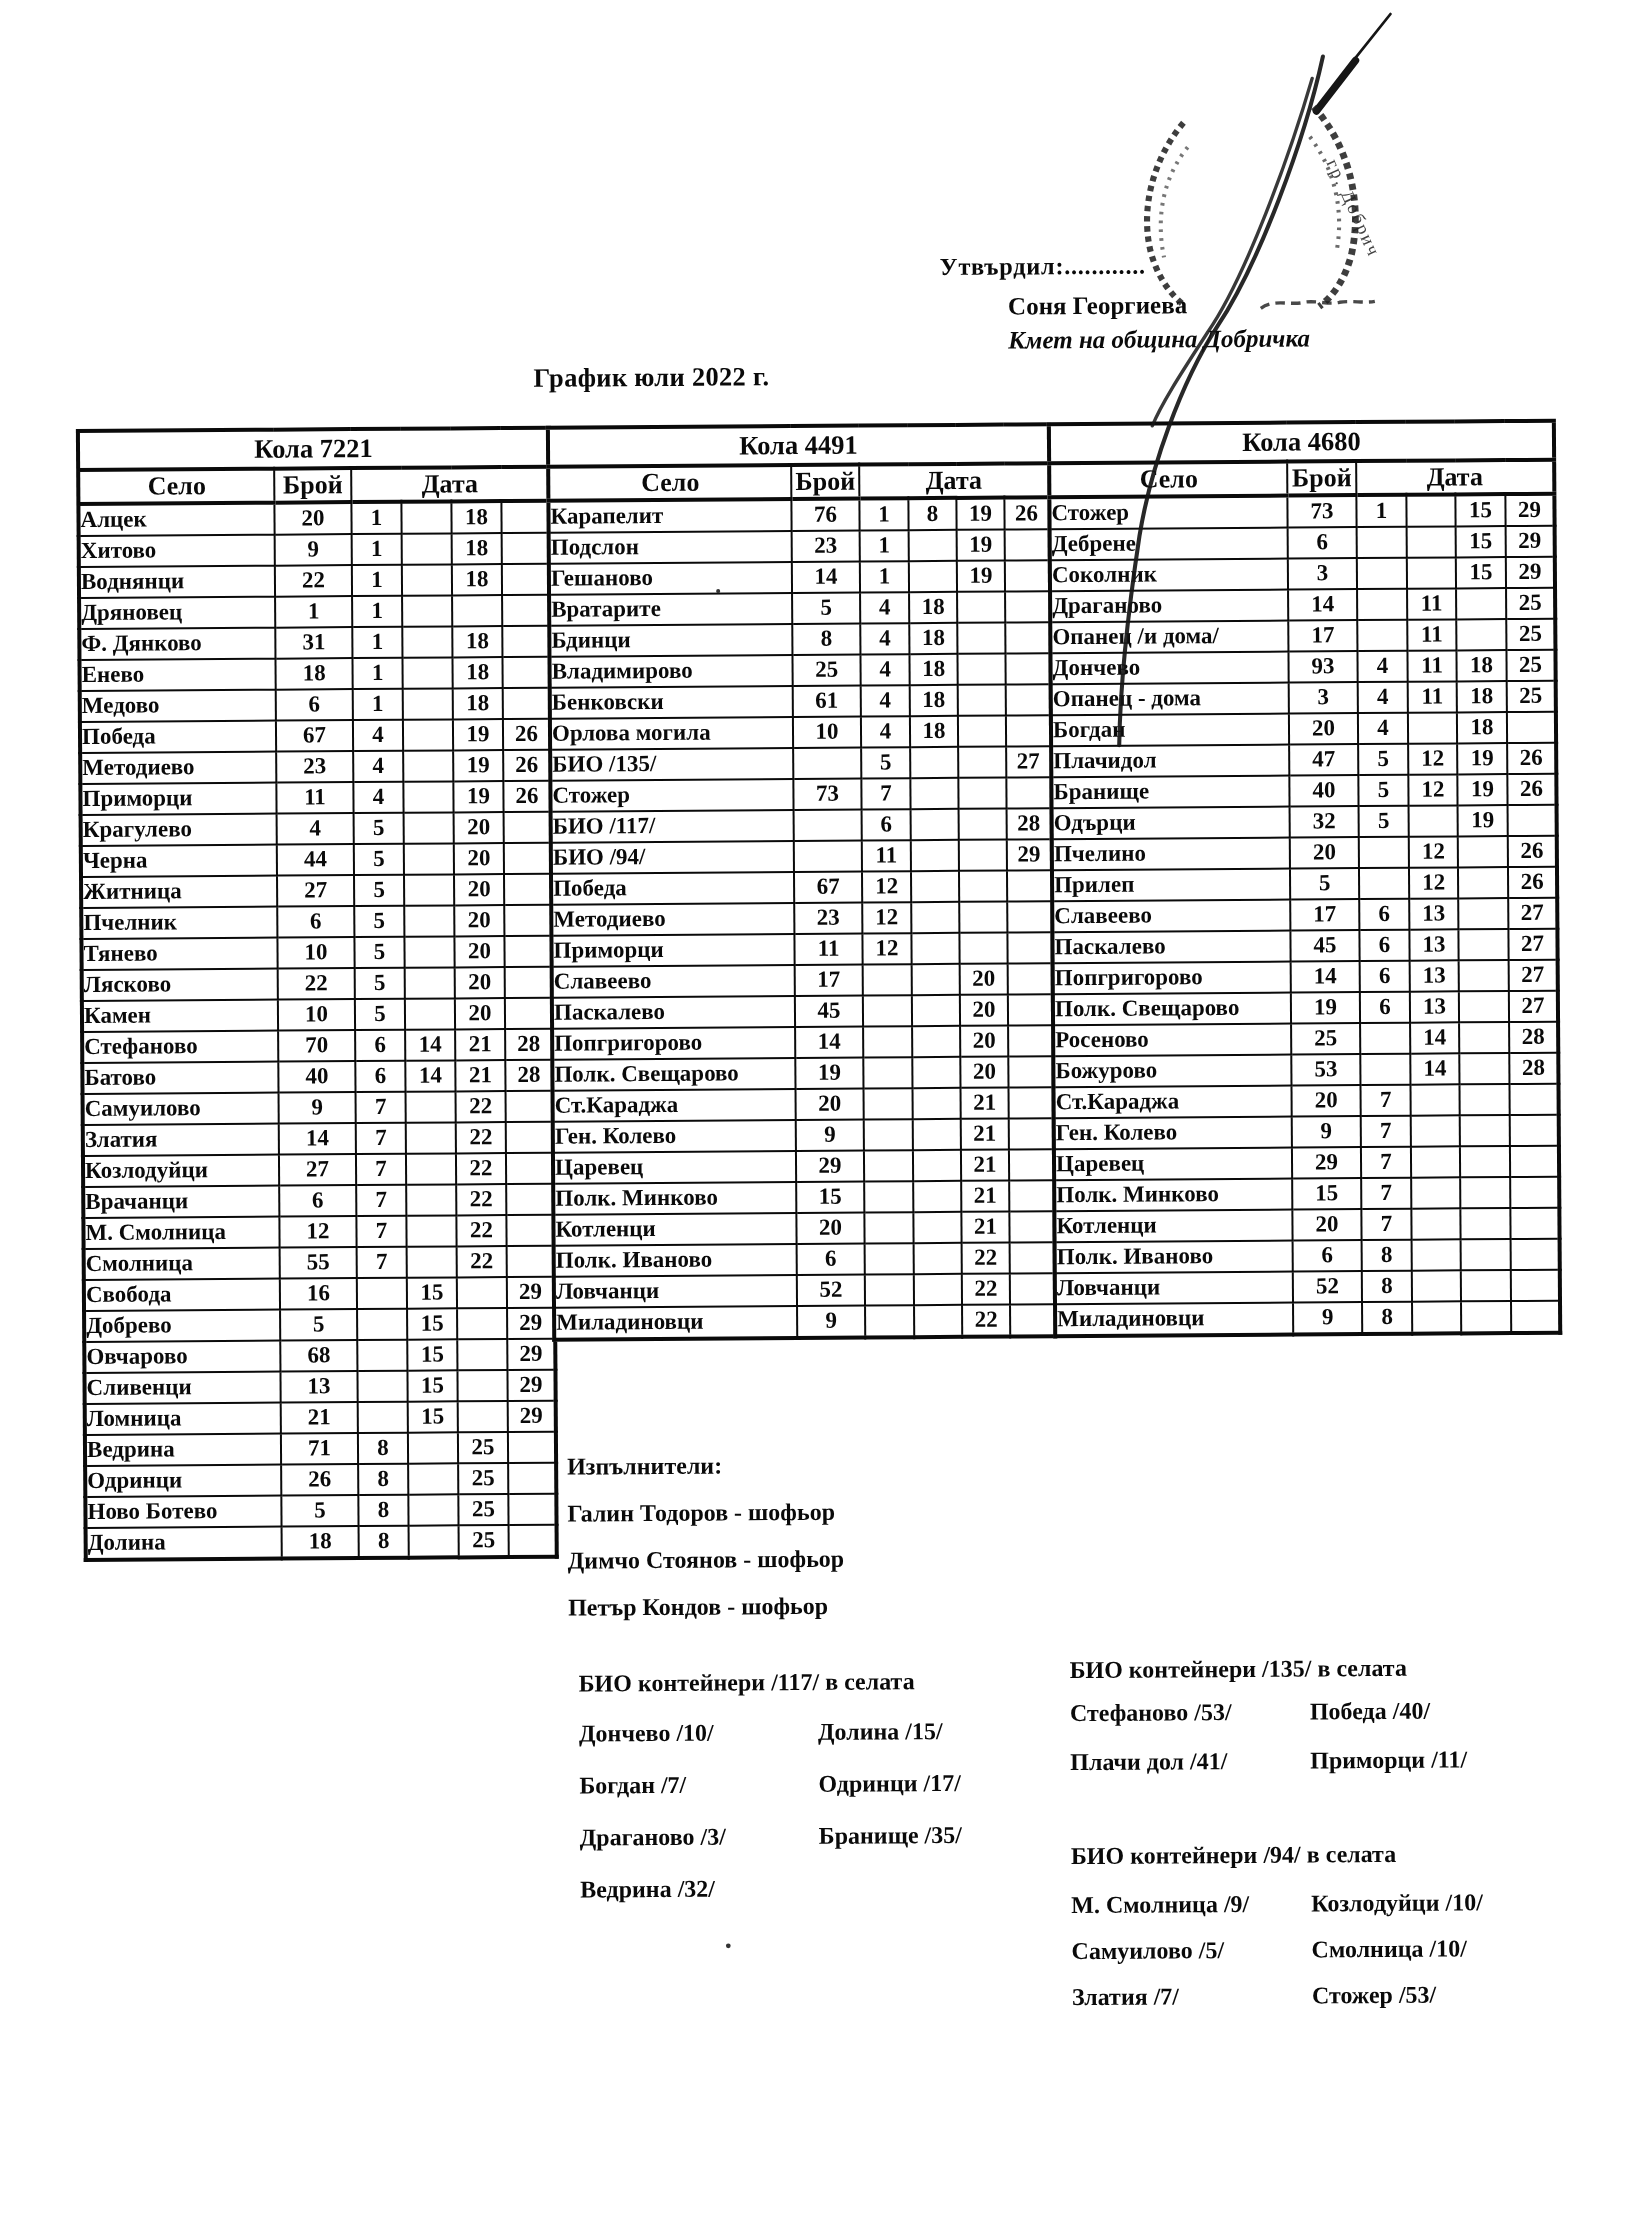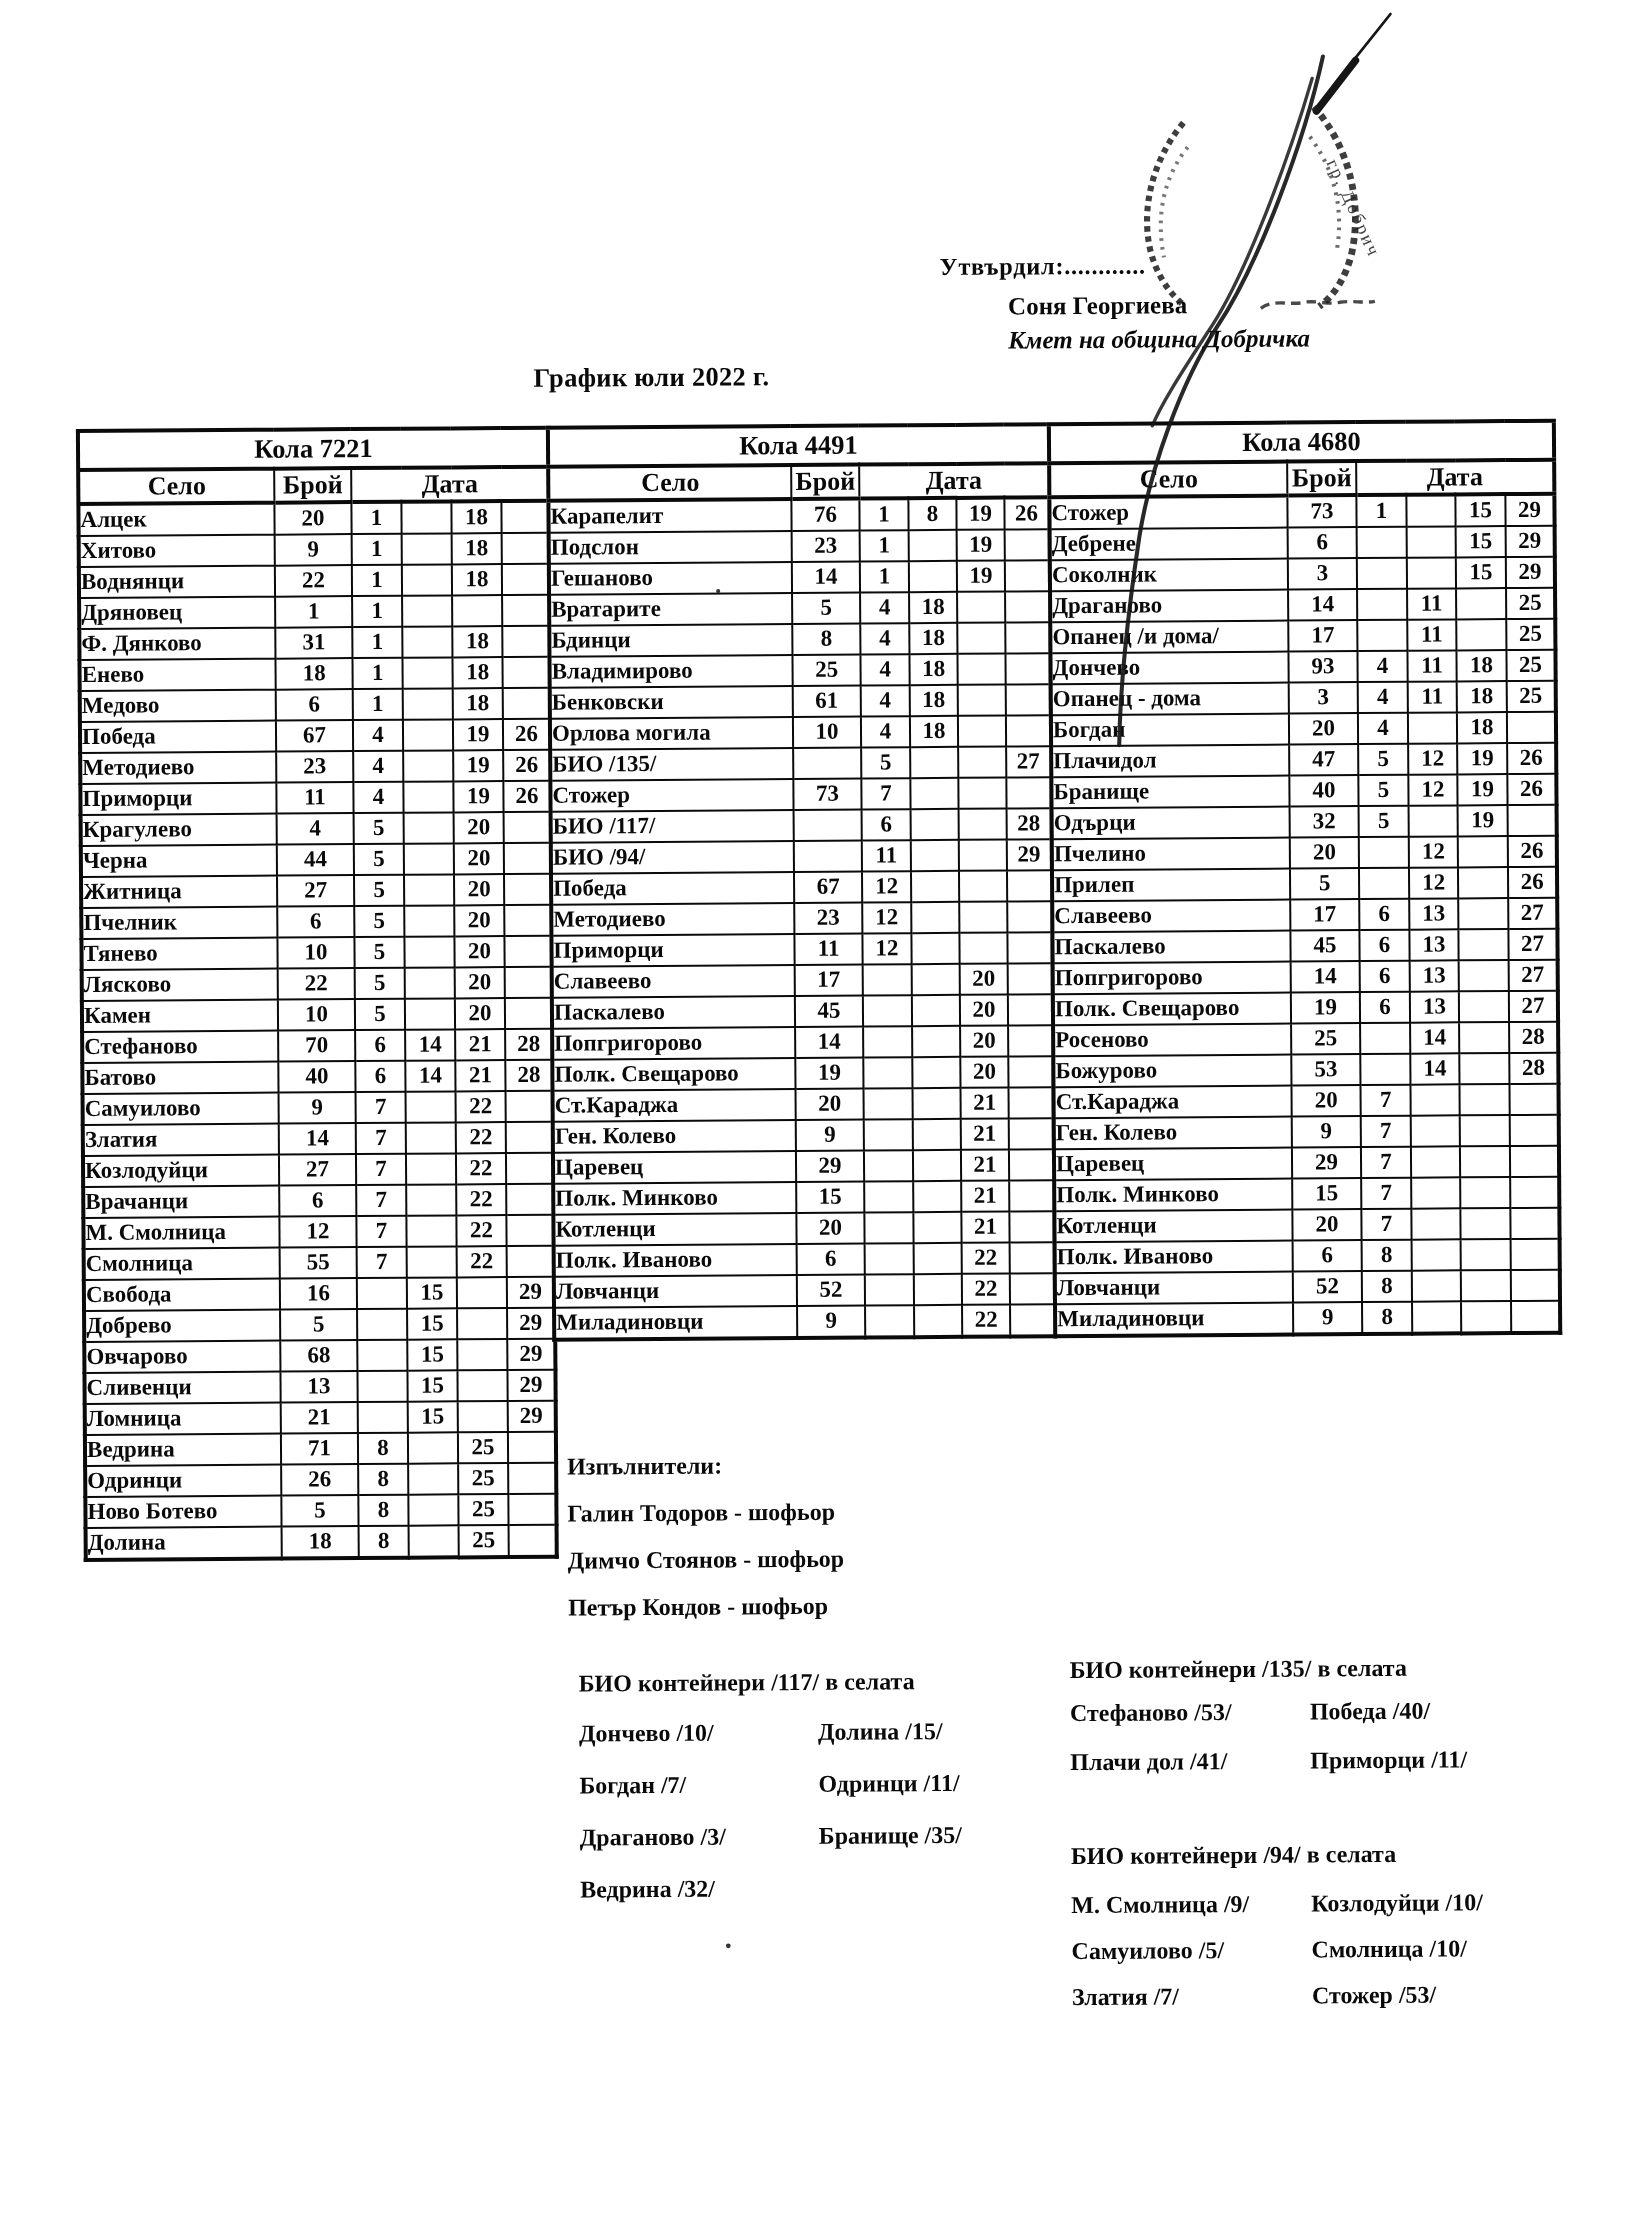--- a/index.html
+++ b/index.html
@@ -849,21 +849,21 @@
           <td class="d">8</td>
           <td class="d"></td>
           <td class="d"></td>
           <td class="d"></td>
         </tr>
       </tbody>
     </table>
     <div class="note" style="left: 574px; top: 1672px;">
       <div class="note-title" style="margin-bottom: 19px;">БИО контейнери /117/ в селата</div>
       <div class="note-line" style="height: 52px;"><span style="width: 239px;">Дончево /10/</span><span>Долина /15/</span></div>
-      <div class="note-line" style="height: 52px;"><span style="width: 239px;">Богдан /7/</span><span>Одринци /11/</span></div>
+      <div class="note-line" style="height: 52px;"><span style="width: 239px;">Богдан /7/</span><span>Одринци /17/</span></div>
       <div class="note-line" style="height: 52px;"><span style="width: 239px;">Драганово /3/</span><span>Бранище /35/</span></div>
       <div class="note-line" style="height: 52px;"><span style="width: 239px;">Ведрина /32/</span><span></span></div>
     </div>
     <div class="note" style="left: 1065px; top: 1662px;">
       <div class="note-title" style="margin-bottom: 12.2px;">БИО контейнери /135/ в селата</div>
       <div class="note-line" style="height: 49px;"><span style="width: 240px;">Стефаново /53/</span><span>Победа /40/</span></div>
       <div class="note-line" style="height: 49px;"><span style="width: 240px;">Плачи дол /41/</span><span>Приморци /11/</span></div>
     </div>
     <div class="note" style="left: 1065px; top: 1848px;">
       <div class="note-title" style="margin-bottom: 17.7px;">БИО контейнери /94/ в селата</div>

